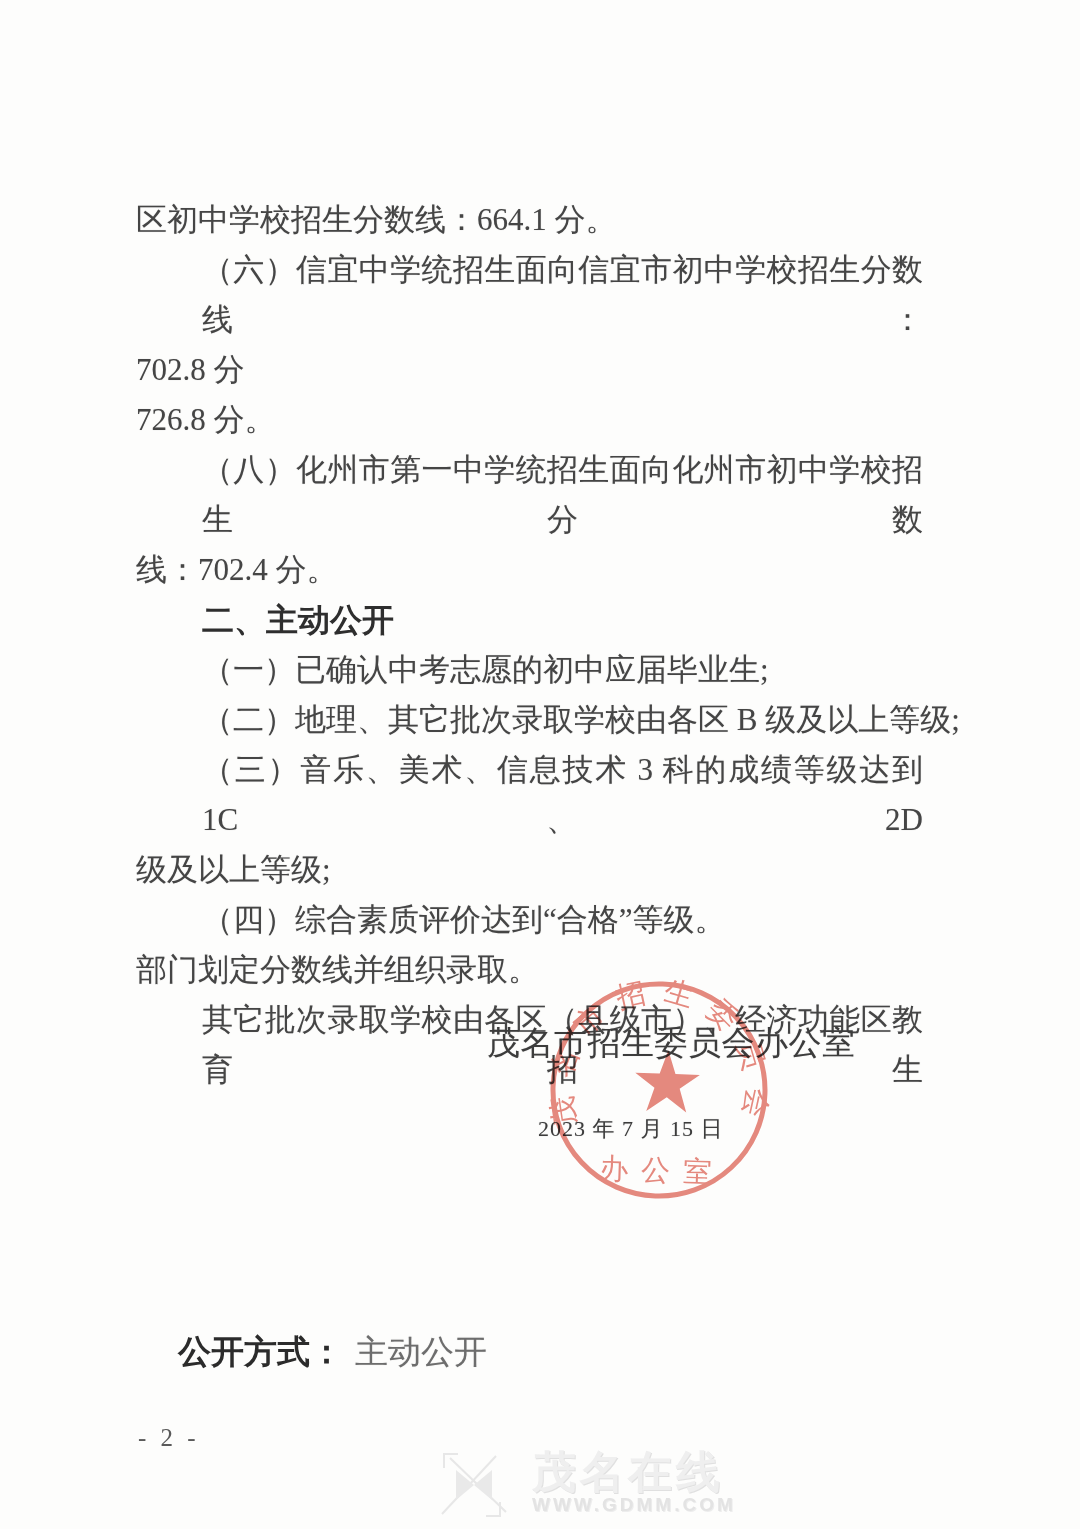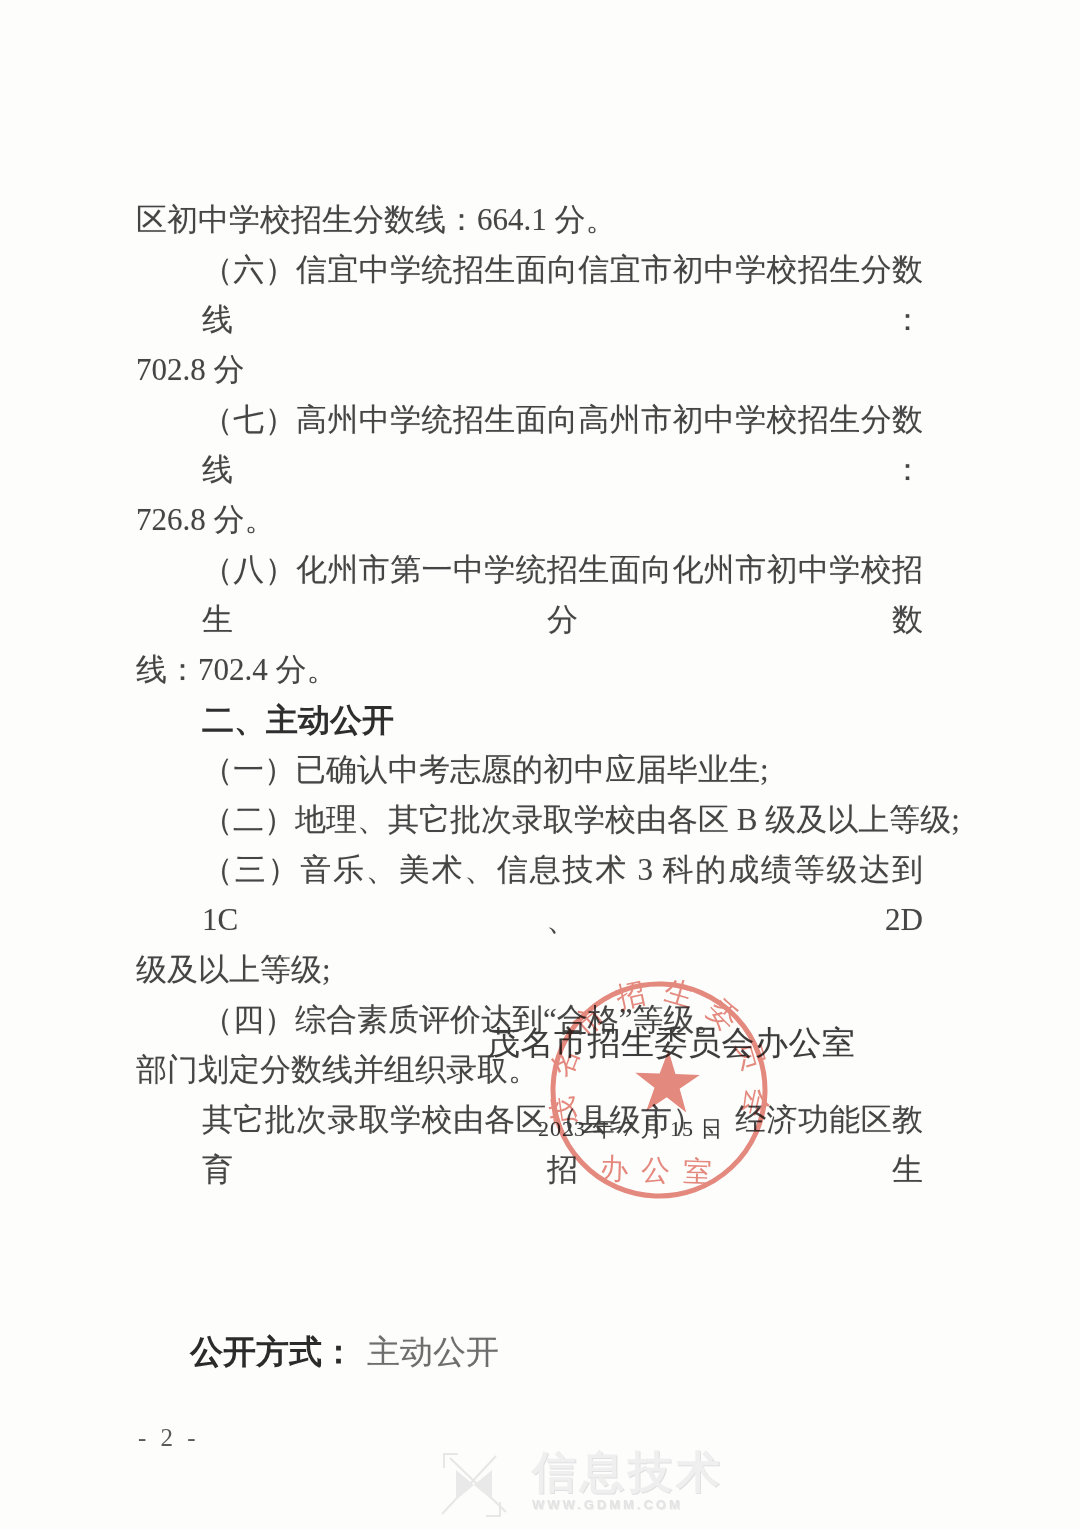--- a/index.html
+++ b/index.html
@@ -48,21 +48,21 @@
   
   .seal{
     position:absolute;left:544px;top:975px;
     width:230px;height:230px;
     mix-blend-mode:multiply;
     opacity:.85;
     transform:rotate(2deg);
   }
   
   .publish-line{
-    position:absolute;left:190px;top:1330px;
+    position:absolute;left:178px;top:1330px;
     font-size:33px;white-space:nowrap;text-align:right;
   }
   .publish-label{
     font-family:"Liberation Sans","DejaVu Sans",sans-serif;
     font-weight:bold;color:#2b2b2b;
   }
   .publish-value{
     color:#6d6d6d;margin-left:12px;
     text-shadow:0 0 1px rgba(110,110,110,.3);
   }
@@ -80,37 +80,36 @@
   .wm-name{
     font-family:"Liberation Sans","DejaVu Sans",sans-serif;
     font-weight:bold;
     font-size:44px;line-height:48px;
     color:#efefef;
     letter-spacing:4px;
     text-shadow:1px 1px 0 #e0e0e0;
   }
   .wm-url{
     font-family:"Liberation Sans","DejaVu Sans",sans-serif;
-    font-size:13px;line-height:18px;
+    font-size:19px;line-height:18px;
     color:#e3e3e3;
     letter-spacing:3px;
     text-shadow:1px 1px 0 #ededed;
     font-weight:bold;
   }
 </style>
 </head>
 <body>
 
 <div class="page">
 
   <div class="doc-body">
     <div class="line">区初中学校招生分数线：664.1 分。</div>
     <div class="line j i">（六）信宜中学统招生面向信宜市初中学校招生分数线：</div>
     <div class="line">702.8 分</div>
-    <div class="line j i">（七）高州中学统招生面向高州市初中学校招生分数线：</div>
     <div class="line">726.8 分。</div>
     <div class="line j i">（八）化州市第一中学统招生面向化州市初中学校招生分数</div>
     <div class="line">线：702.4 分。</div>
     <div class="line i hd">二、主动公开</div>
     <div class="line i">（一）已确认中考志愿的初中应届毕业生;</div>
     <div class="line i">（二）地理、其它批次录取学校由各区 B 级及以上等级;</div>
     <div class="line j i">（三）音乐、美术、信息技术 3 科的成绩等级达到 1C、2D</div>
     <div class="line">级及以上等级;</div>
     <div class="line i">（四）综合素质评价达到“合格”等级。</div>
     <div class="line">部门划定分数线并组织录取。</div>
@@ -143,18 +142,18 @@
         <path d="M 60 54 L 60 68 L 46 68"></path>
         <path d="M 2 66 L 56 8"></path>
         <path d="M 10 10 L 66 64"></path>
       </g>
       <g fill="#e9e9e9">
         <polygon points="16,22 34,37 16,52"></polygon>
         <polygon points="52,22 34,37 52,52"></polygon>
       </g>
     </svg>
     <div class="wm-texts">
-      <div class="wm-name">信息技术</div>
+      <div class="wm-name">茂名在线</div>
       <div class="wm-url">WWW.GDMM.COM</div>
     </div>
   </div>
 
 </div>
 
 </body></html>

